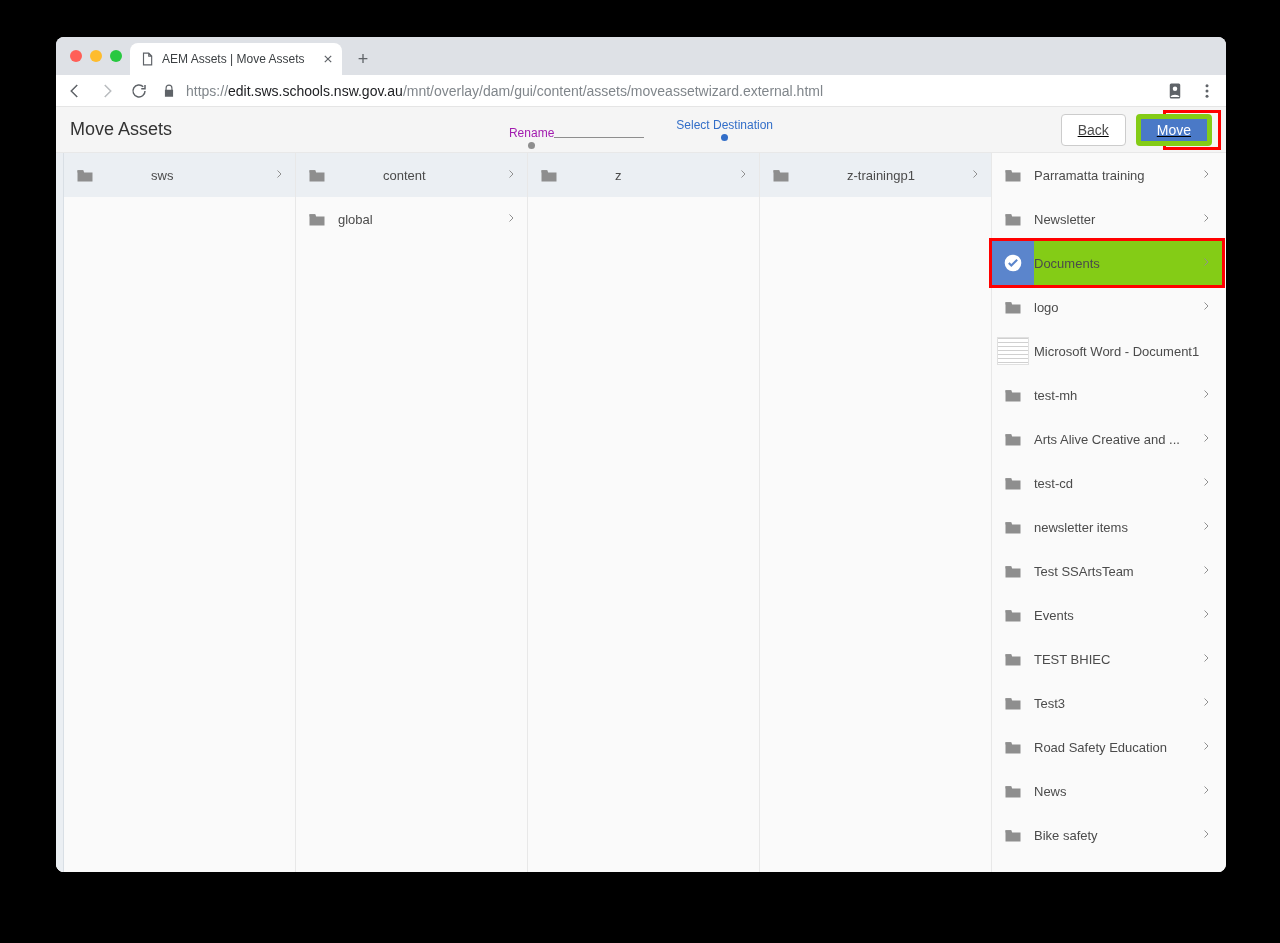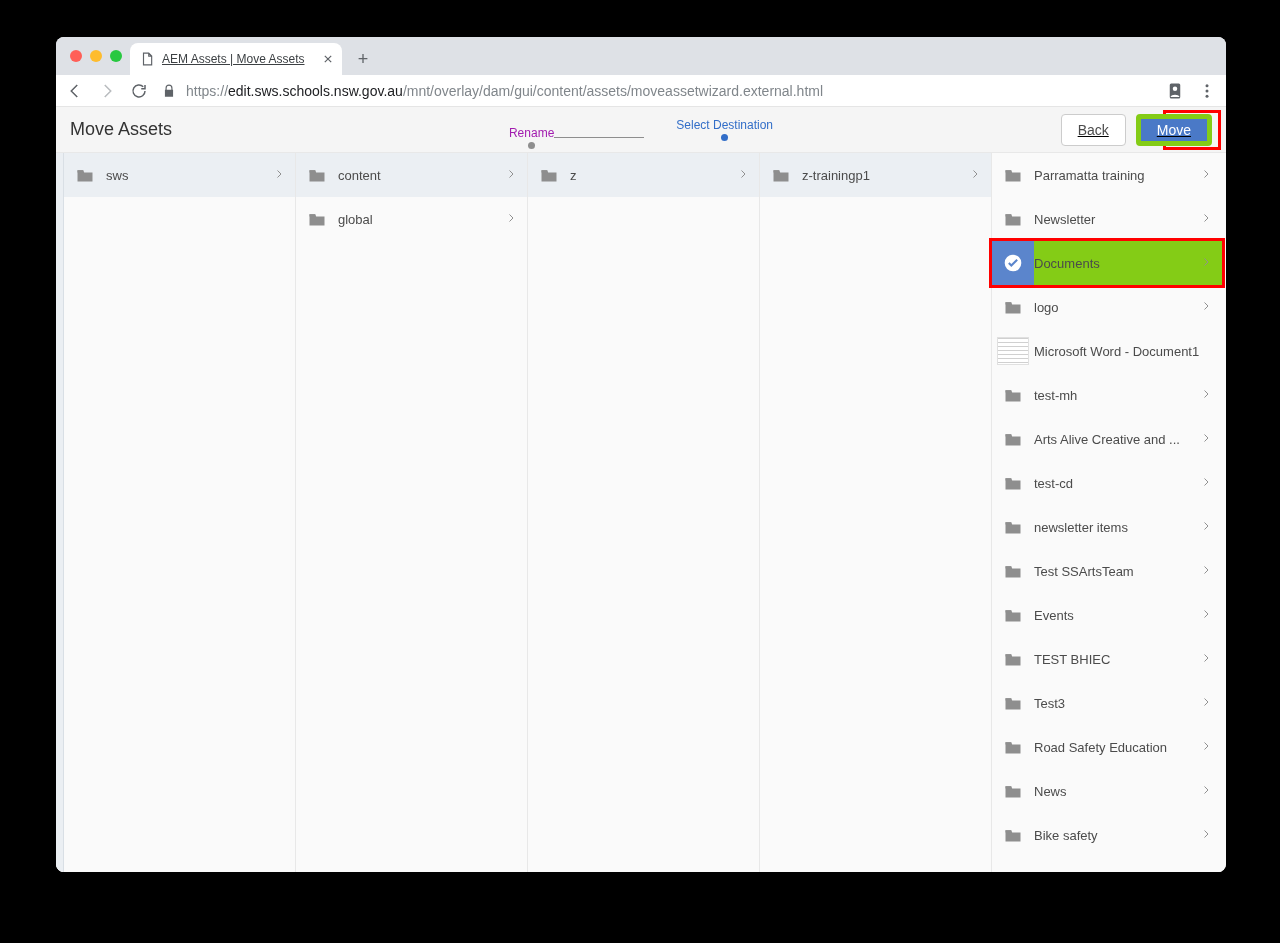--- a/index.html
+++ b/index.html
@@ -67,21 +67,20 @@
   .tab .page-icon {
     width: 14px;
     height: 14px;
     flex: none;
   }
   .tab .title {
     flex: 1;
     white-space: nowrap;
     overflow: hidden;
     text-overflow: ellipsis;
-    text-decoration: underline;
   }
   .tab .close-x {
     width: 8px;
     height: 8px;
     color: #5f6368;
     flex: none;
   }
   .newtab {
     width: 26px;
     height: 26px;
@@ -255,20 +254,21 @@
   .row .iconwrap {
     width: 42px;
     display: flex;
     justify-content: center;
     align-items: center;
     height: 100%;
     flex: none;
   }
   .row.path {
     background: #ebeff3;
+    gap: 45px;
   }
   .row.path .iconwrap {
     background: #ebeff3;
   }
   .row.selected .iconwrap {
     background: #5b85cc;
   }
   .row.selected {
     background: #84cc16;
   }

